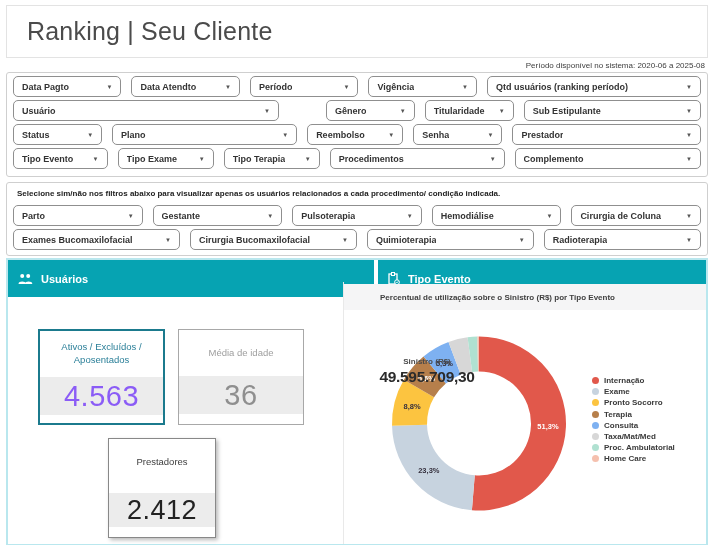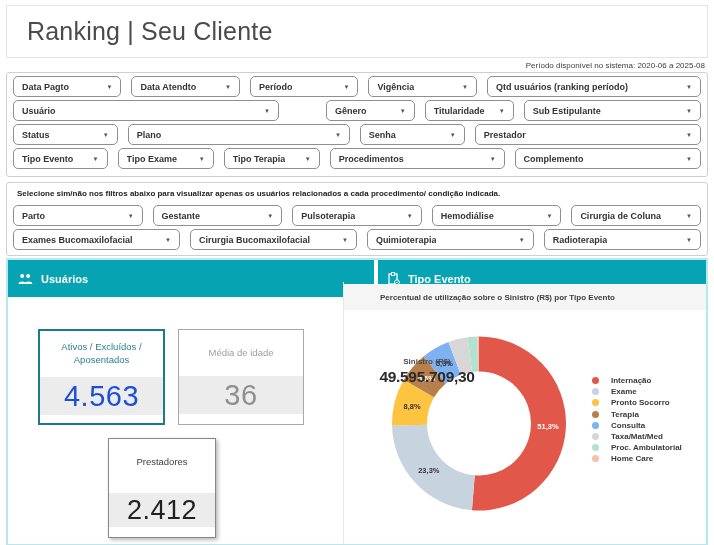--- a/index.html
+++ b/index.html
@@ -44,21 +44,21 @@
   .card { position:absolute; background:#fff; display:flex; flex-direction:column;
     cursor:pointer; }
   .card-label { height:46px; display:flex; align-items:center; justify-content:center;
     text-align:center; font-size:9.5px; padding:0 10px; line-height:1.35; }
   .card-band { height:38px; background:#ececec; display:flex; align-items:center;
     justify-content:center; }
   .card-value { font-size:29px; letter-spacing:.5px; white-space:nowrap; }
   #card-ativos { left:30px; top:69px; width:127px; height:96px;
     border:2px solid #1b7a8d; }
   #card-ativos .card-label { color:#2a7f98; }
-  #card-ativos .card-value { color:#1d4ed8; }
+  #card-ativos .card-value { color:#8b5cf6; }
   #card-idade { left:170px; top:69px; width:126px; height:96px; border:1px solid #a8a8a8; }
   #card-idade .card-label { color:#9e9e9e; }
   #card-idade .card-value { color:#8f8f8f; }
   #card-prestadores { left:100px; top:178px; width:108px; height:100px;
     border:1px solid #888; box-shadow:2px 2px 4px rgba(0,0,0,.28); }
   #card-prestadores .card-label { color:#3d3d3d; }
   #card-prestadores .card-band { height:34px; margin-top:8px; }
   #card-prestadores .card-value { color:#222; font-size:27px; }
 
   
@@ -69,21 +69,21 @@
   .chart-area { position:absolute; left:336px; top:50px; right:0; bottom:0; }
   .chart-area svg { position:absolute; left:0; top:0; }
   .donut-center { position:absolute; left:31px; top:9px; width:104px; height:104px;
     display:flex; flex-direction:column; align-items:center; justify-content:center;
     text-align:center; pointer-events:none; }
   .donut-center-label { font-size:8px; font-weight:bold; color:#4a4a4a; margin-bottom:2px; }
   .donut-center-value { font-size:15.5px; font-weight:bold; color:#2b2b2b;
     letter-spacing:-.3px; white-space:nowrap; }
   .pct-label { font-size:7.5px; font-weight:bold; }
   #legend { position:absolute; left:248px; top:65px; }
-  .legend-item { display:flex; align-items:center; gap:12px; height:11.2px;
+  .legend-item { display:flex; align-items:center; gap:5px; height:11.2px;
     cursor:pointer; }
   .legend-dot { width:7px; height:7px; border-radius:50%; flex:none; }
   .legend-label { font-size:8px; font-weight:bold; color:#3a3a3a; white-space:nowrap; }
 </style>
 </head>
 <body>
 
 <div class="page">
 
   <header class="title-box">
@@ -133,20 +133,24 @@
           <span class="caret">▼</span>
         </div>
       </div>
       <div class="frow">
         <div class="pill" style="flex: 1 1 0px;">
           <span class="pill-label">Status</span>
           <span class="caret">▼</span>
         </div>
         <div class="pill" style="flex: 2.35 1 0px;">
           <span class="pill-label">Plano</span>
+          <span class="caret">▼</span>
+        </div>
+        <div class="pill" style="flex: 1.1 1 0px;">
+          <span class="pill-label">Reembolso</span>
           <span class="caret">▼</span>
         </div>
         <div class="pill" style="flex: 1 1 0px;">
           <span class="pill-label">Senha</span>
           <span class="caret">▼</span>
         </div>
         <div class="pill" style="flex: 2.4 1 0px;">
           <span class="pill-label">Prestador</span>
           <span class="caret">▼</span>
         </div>

